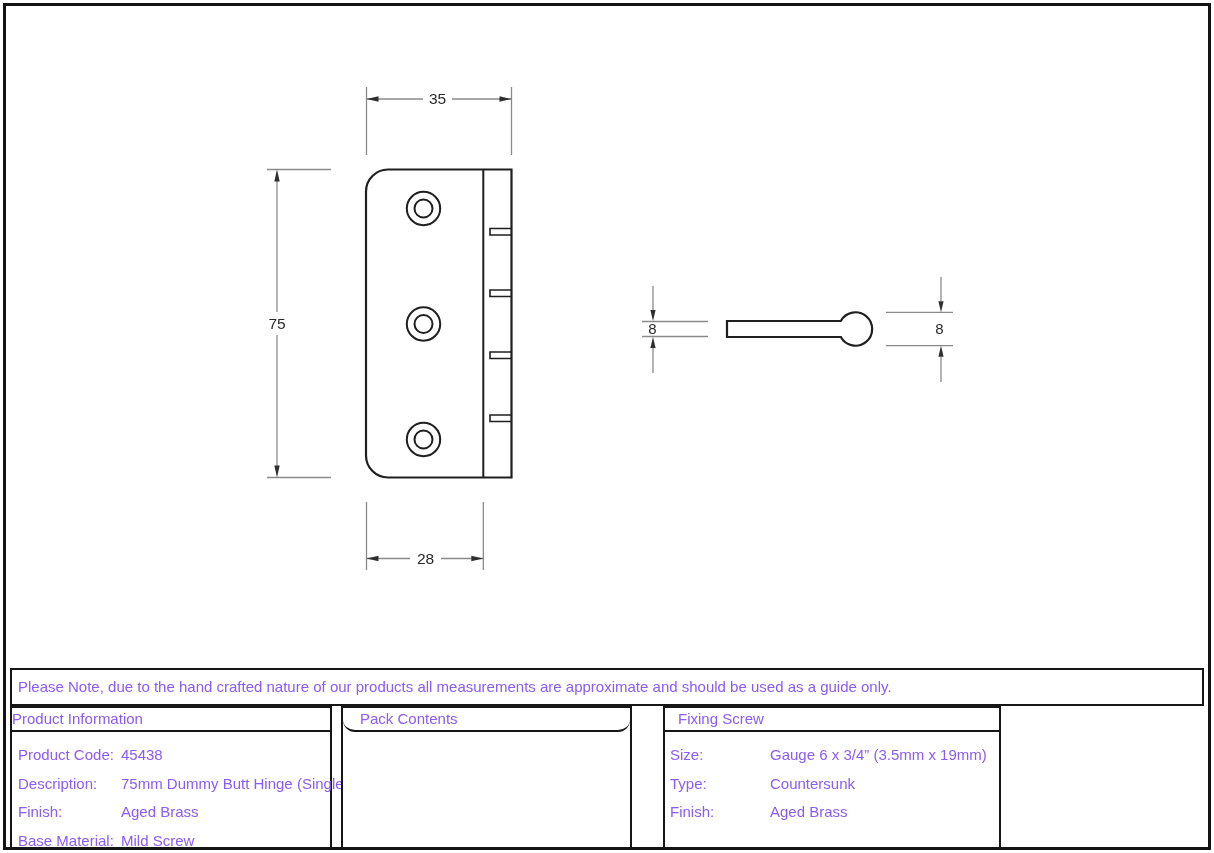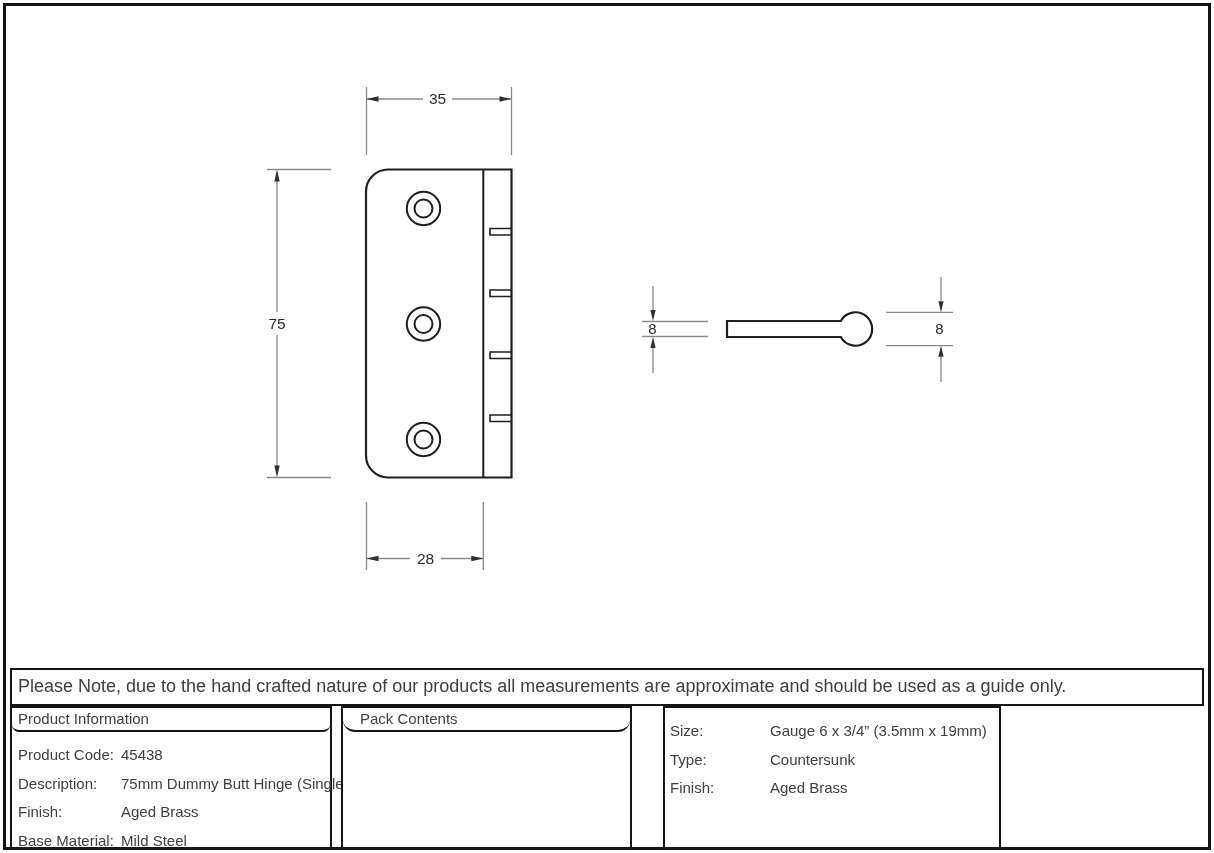--- a/index.html
+++ b/index.html
@@ -1,42 +1,42 @@
 <!DOCTYPE html>
 <html><head>
 <meta charset="utf-8">
 <style>
   html,body{margin:0;padding:0;background:#ffffff;}
   .page{
     position:relative;width:1214px;height:853px;background:#ffffff;overflow:hidden;
-    font-family:"Liberation Sans",sans-serif;color:#404040;
+    font-family:"Liberation Sans",sans-serif;color:#8b5cf6;
   }
   .page-border{position:absolute;inset:3px;border:3px solid #131313;pointer-events:none;}
   svg text{font-family:"Liberation Sans",sans-serif;}
 
   .drawing-svg{position:absolute;left:0;top:0;}
 
   .note-bar{
     position:absolute;left:10px;top:668px;width:1194px;height:38px;
     border:2px solid #161616;box-sizing:border-box;
-    line-height:33px;padding-left:6px;font-size:18px;white-space:nowrap;overflow:hidden;
+    line-height:33px;padding-left:6px;font-size:15px;white-space:nowrap;overflow:hidden;
   }
   .cell{
     position:absolute;top:706px;height:143px;border:2px solid #161616;box-sizing:border-box;
     background:#ffffff;
   }
   .cell-header{
     height:22px;line-height:21px;border-bottom:2px solid #161616;
     font-size:15px;white-space:nowrap;
   }
   .cell-body{padding-top:5px;font-size:15px;line-height:20.7px;}
   .row{white-space:nowrap;margin-top:8px;}
   .lbl{display:inline-block;vertical-align:top;}
   .c1{left:10px;width:322px;}
-  .c1 .cell-header{padding-left:6px;border-radius:7px;}
+  .c1 .cell-header{}
   .c1 .cell-body{padding-left:6px;}
   .c1 .lbl{width:103px;}
   .c2{left:341px;width:291px;}
   .c2 .cell-header{padding-left:17px;border-radius:12px;}
   .c2 .cell-body{padding-left:17px;}
   .c3{left:663px;width:338px;}
   .c3 .cell-header{padding-left:13px;}
   .c3 .cell-body{padding-left:5px;}
   .c3 .lbl{width:100px;}
   .logo-box{left:999px;width:205px;border-left:2px solid #161616;}
@@ -150,34 +150,37 @@
       <div class="row">
         <span class="lbl">Product Code:</span><span class="val">45438</span>
       </div>
       <div class="row">
         <span class="lbl">Description:</span><span class="val">75mm Dummy Butt Hinge (Single)</span>
       </div>
       <div class="row">
         <span class="lbl">Finish:</span><span class="val">Aged Brass</span>
       </div>
       <div class="row">
-        <span class="lbl">Base Material:</span><span class="val">Mild Steel</span>
+        <span class="lbl">Base Material:</span><span class="val">Mild Screw</span>
       </div>
     </div>
   </div>
 
   <div class="cell c2">
     <div class="cell-header">
       <span>Pack Contents</span>
     </div>
     <div class="cell-body">
     </div>
   </div>
 
   <div class="cell c3">
+    <div class="cell-header">
+      <span>Fixing Screw</span>
+    </div>
     <div class="cell-body">
       <div class="row">
         <span class="lbl">Size:</span><span class="val">Gauge 6 x 3/4” (3.5mm x 19mm)</span>
       </div>
       <div class="row">
         <span class="lbl">Type:</span><span class="val">Countersunk</span>
       </div>
       <div class="row">
         <span class="lbl">Finish:</span><span class="val">Aged Brass</span>
       </div>

